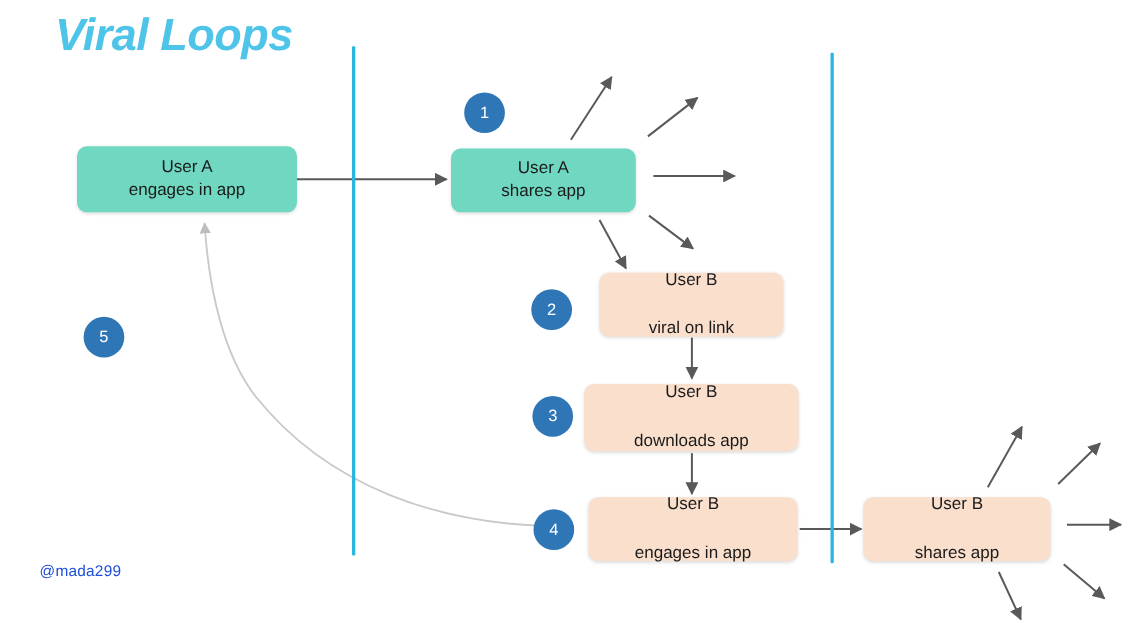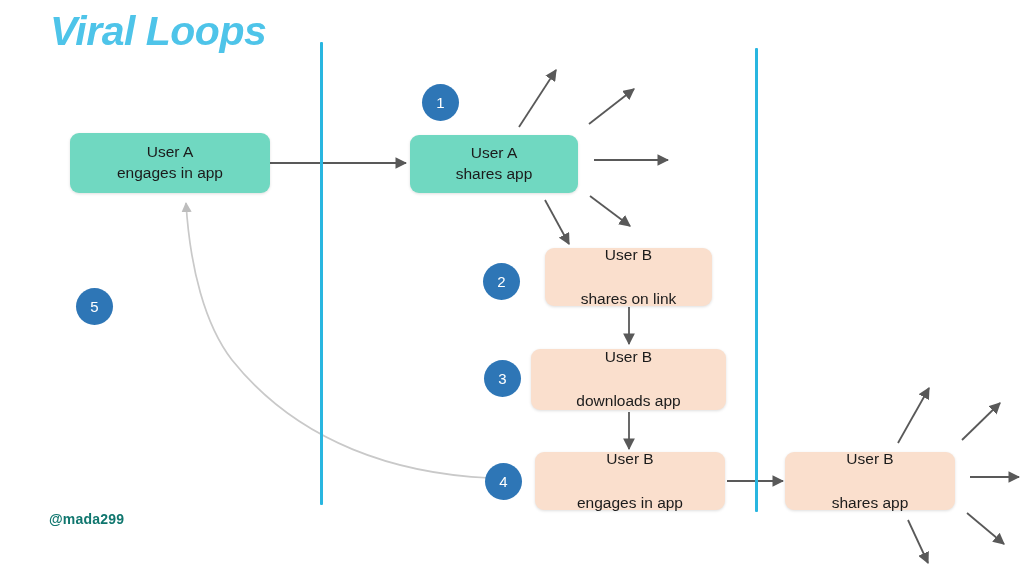--- a/index.html
+++ b/index.html
@@ -34,25 +34,25 @@
     font-size: 41px;
     font-weight: bold;
     color: #4ec4e9;
     letter-spacing: -0.5px;
     white-space: nowrap;
     font-style: italic;
   }
 
   .watermark {
     position: absolute;
-    left: 49px;
+    left: 36px;
     top: 511px;
     font-size: 14px;
-    font-weight: bold;
-    color: #0f766e;
+    font-weight: normal;
+    color: #1d4ed8;
     letter-spacing: 0.2px;
     white-space: nowrap;
   }
 
   .vline {
     position: absolute;
     width: 3px;
     background: #29b6e0;
     border-radius: 1px;
   }
@@ -154,21 +154,21 @@
     <span class="ln">engages in app</span>
   </div>
 
   <div class="node node-teal" style="left:410px; top:135px; width:168px; height:58px;">
     <span class="ln">User A</span>
     <span class="ln">shares app</span>
   </div>
 
   <div class="node node-peach" style="left:545px; top:248px; width:167px; height:58px;">
     <span class="ln">User B</span>
-    <span class="ln">shares on link</span>
+    <span class="ln">viral on link</span>
   </div>
 
   <div class="node node-peach" style="left:531px; top:349px; width:195px; height:61px;">
     <span class="ln">User B</span>
     <span class="ln">downloads app</span>
   </div>
 
   <div class="node node-peach" style="left:535px; top:452px; width:190px; height:58px;">
     <span class="ln">User B</span>
     <span class="ln">engages in app</span>

